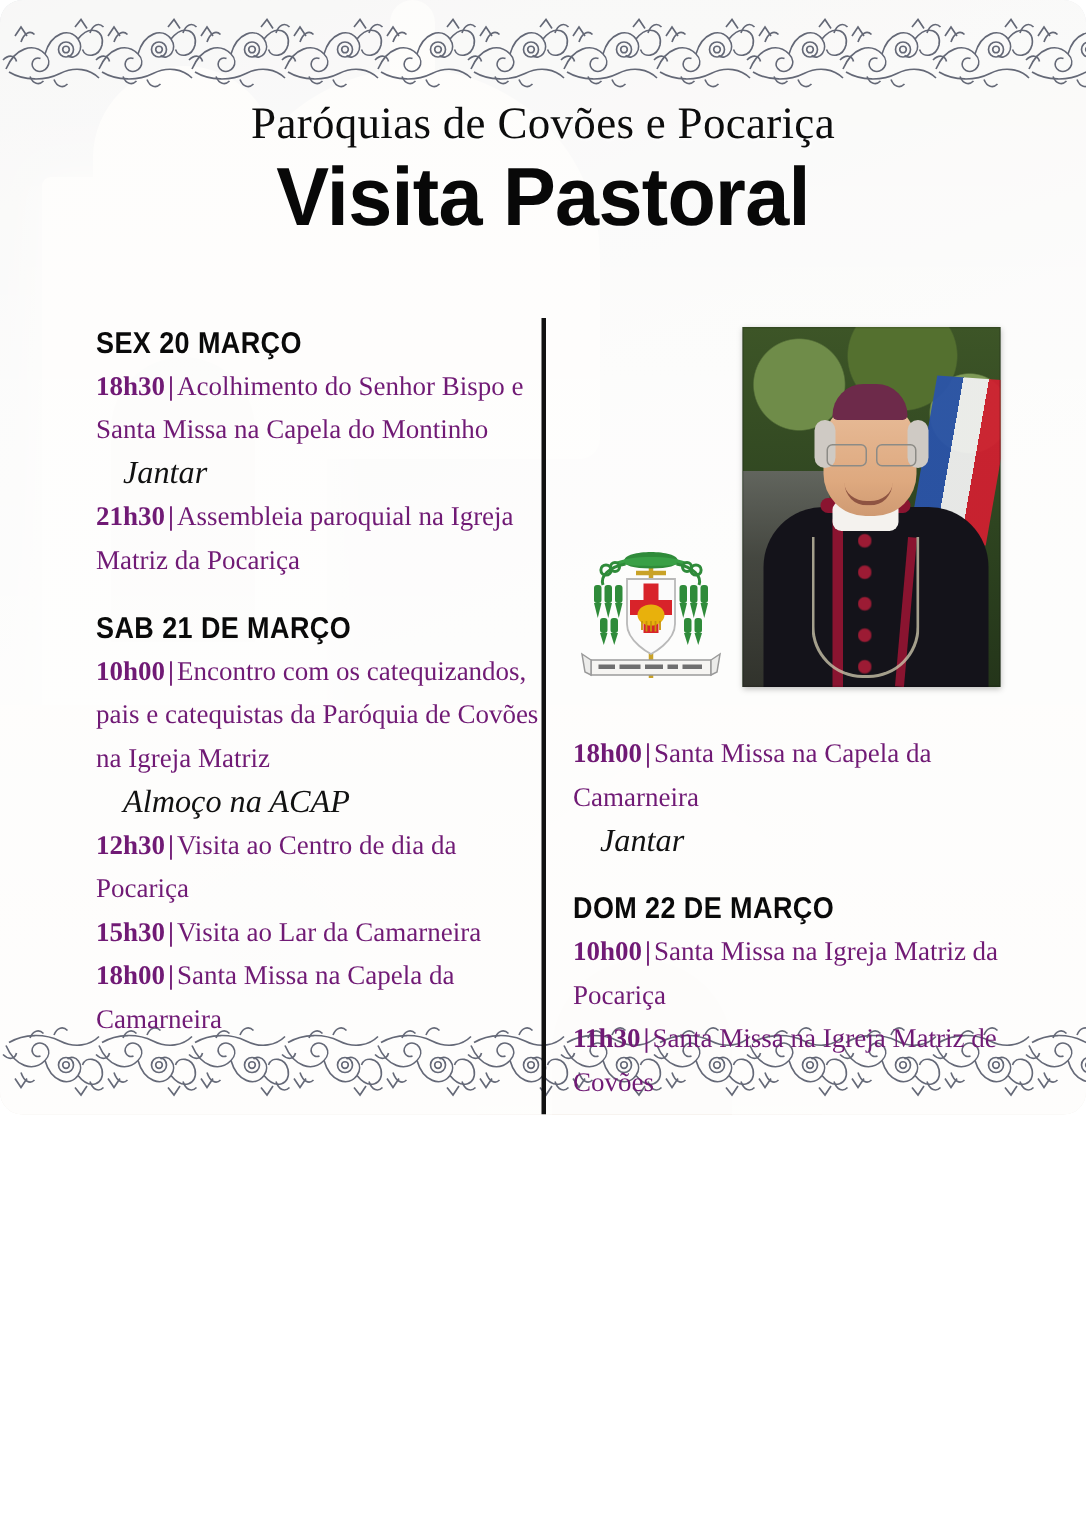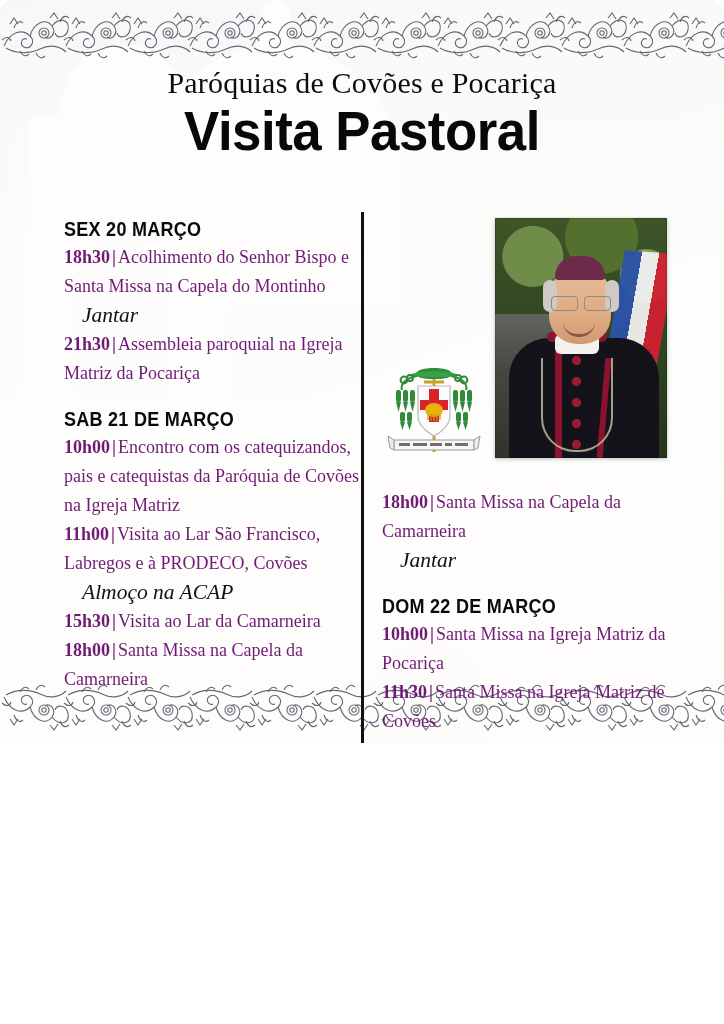--- a/index.html
+++ b/index.html
@@ -632,22 +632,22 @@
       <div class="entry"><span class="t">18h30</span><span class="bar">|</span><span>Acolhimento do Senhor Bispo e Santa Missa na Capela do Montinho</span></div>
       <div class="meal">Jantar</div>
       <div class="entry"><span class="t">21h30</span><span class="bar">|</span><span>Assembleia paroquial na Igreja Matriz da Pocariça</span></div>
     </div>
 
     <div class="gap"></div>
 
     <div>
       <div class="day-head">SAB 21 DE MARÇO</div>
       <div class="entry"><span class="t">10h00</span><span class="bar">|</span><span>Encontro com os catequizandos, pais e catequistas da Paróquia de Covões na Igreja Matriz</span></div>
-      <div class="entry"><span class="t">11h00</span><span class="bar">|</span><span>Visita ao Lar São Francisco, Labregos e à PRODECO, Covões</span></div>
       <div class="meal">Almoço na ACAP</div>
+      <div class="entry"><span class="t">12h30</span><span class="bar">|</span><span>Visita ao Centro de dia da Pocariça</span></div>
       <div class="entry"><span class="t">15h30</span><span class="bar">|</span><span>Visita ao Lar da Camarneira</span></div>
       <div class="entry"><span class="t">18h00</span><span class="bar">|</span><span>Santa Missa na Capela da Camarneira</span></div>
     </div>
   </div>
 
   <div class="col col-right">
     <div>
       <div class="entry"><span class="t">18h00</span><span class="bar">|</span><span>Santa Missa na Capela da Camarneira</span></div>
       <div class="meal">Jantar</div>
     </div>

